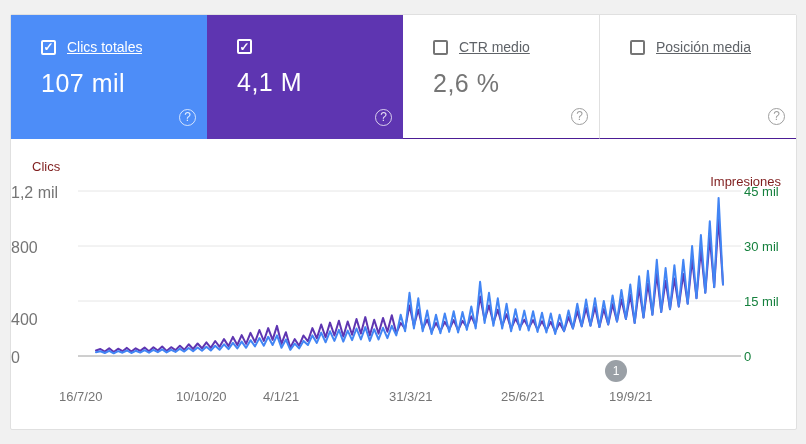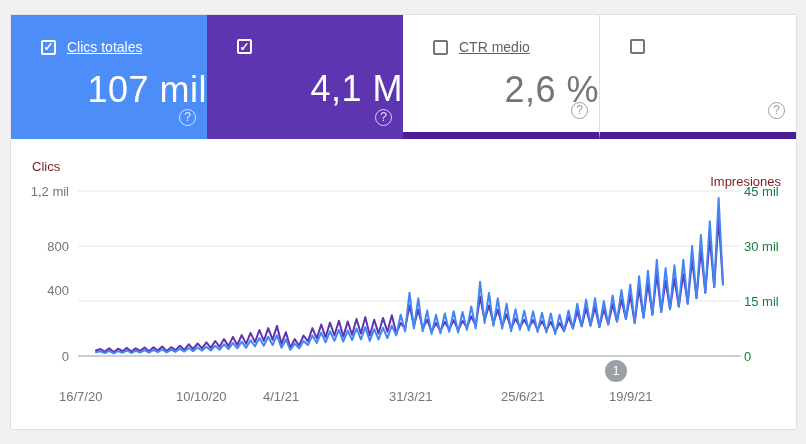--- a/index.html
+++ b/index.html
@@ -13,49 +13,49 @@
   .panel {
     position:absolute; left:10px; top:14px; width:787px; height:416px;
     background:#ffffff; border:1px solid #e0e0e0; border-radius:2px;
   }
   
   .cards { display:flex; height:124px; width:100%; }
   .card {
     flex:1 1 0; position:relative; padding:24px 0 0 30px; cursor:pointer;
     color:#ffffff;
   }
-  .card.unselected { background:#ffffff; border-bottom:7px solid #4c1d95; }
+  .card.unselected { background:#ffffff; border-bottom:1px solid #4c1d95; }
   .card.divider-left { border-left:1px solid #e0e0e0; }
   .card-head { display:flex; align-items:center; }
   .cbx {
     width:15px; height:15px; border:2px solid #ffffff; border-radius:2px;
     display:flex; align-items:center; justify-content:center;
     font-size:12px; font-weight:bold; color:#ffffff; flex:0 0 auto;
   }
   .card.unselected .cbx { border-color:#757575; color:transparent; }
   .card-label { margin-left:11px; font-size:14px; white-space:nowrap; overflow:hidden;text-decoration:underline; }
   .card.unselected .card-label { color:#5f6368; }
-  .card-value { margin-top:15px; font-size:36px; letter-spacing:0.5px; line-height:1.1;text-align:right; }
-  .card.unselected .card-value { color:#757575;margin-left:37px; }
+  .card-value { margin-top:15px; font-size:25px; letter-spacing:0.5px; line-height:1.1; }
+  .card.unselected .card-value { color:#757575; }
   .help {
     position:absolute; right:11px; bottom:13px;
     width:17px; height:17px; border-radius:50%;
     border:1.5px solid rgba(255,255,255,0.75);
     color:rgba(255,255,255,0.85);
     font-size:12px; line-height:14px; text-align:center;
   }
   .card.unselected .help { border-color:#9e9e9e; color:#9e9e9e; }
   
   .chart { position:relative; width:100%; height:292px; }
   .axis-title { position:absolute; top:20px; font-size:13px; color:#7f1d1d; }
   .axis-title.left { left:21px; }
   .axis-title.right { right:15px;margin-top:15px; }
   .ytick-l {
-    position:absolute; left:0; width:58px; text-align:right;
-    font-size:13px; color:#757575;
+    position:absolute; left:0; width:58px; text-align:left;
+    font-size:16px; color:#757575;
   }
   .ytick-r { position:absolute; left:733px; font-size:13px; color:#15803d; }
   .xtick {
     position:absolute; top:250px; width:80px; margin-left:-40px;
     text-align:left; font-size:13px; color:#757575;
   }
   .badge {
     position:absolute; left:594px; top:221px; width:22px; height:22px;
     border-radius:50%; background:#9aa0a6; color:#ffffff;
     font-size:12px; text-align:center; line-height:22px; cursor:pointer;
@@ -91,33 +91,34 @@
         <span class="cbx"></span>
         <span class="card-label">CTR medio</span>
       </div>
       <div class="card-value">2,6 %</div>
       <span class="help">?</span>
     </div>
 
     <div class="card unselected divider-left" id="card3">
       <div class="card-head">
         <span class="cbx"></span>
+        <span class="card-label">Posición media</span>
       </div>
       <span class="help">?</span>
     </div>
 
   </div>
 
   <div class="chart">
     <div class="axis-title left">Clics</div>
     <div class="axis-title right">Impresiones</div>
 
     <div class="ytick-l" style="top:45px">1,2 mil</div>
     <div class="ytick-l" style="top:100px">800</div>
-    <div class="ytick-l" style="top:144px">400</div>
+    <div class="ytick-l" style="top:172px">400</div>
     <div class="ytick-l" style="top:210px">0</div>
 
     <div class="ytick-r" style="top:45px">45 mil</div>
     <div class="ytick-r" style="top:100px">30 mil</div>
     <div class="ytick-r" style="top:155px">15 mil</div>
     <div class="ytick-r" style="top:210px">0</div>
 
     <div class="xtick" style="left:88px">16/7/20</div>
     <div class="xtick" style="left:205px">10/10/20</div>
     <div class="xtick" style="left:292px">4/1/21</div>

